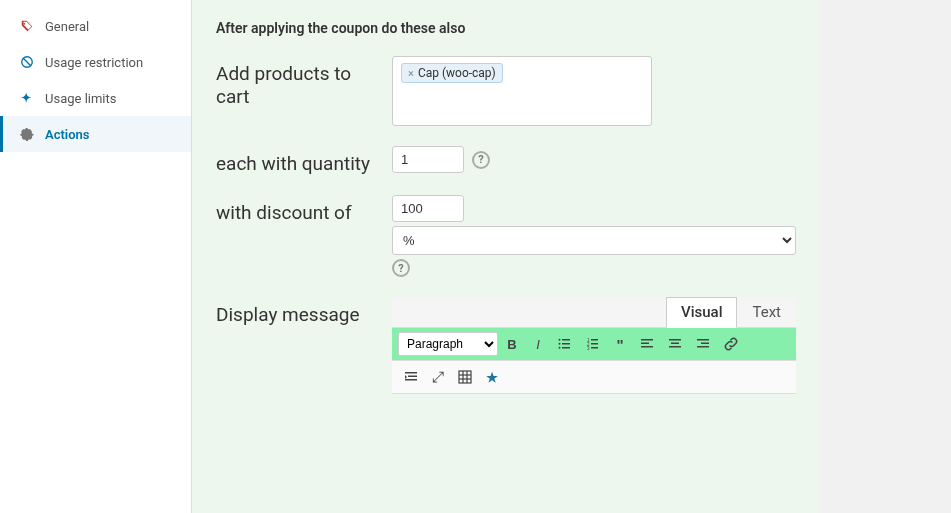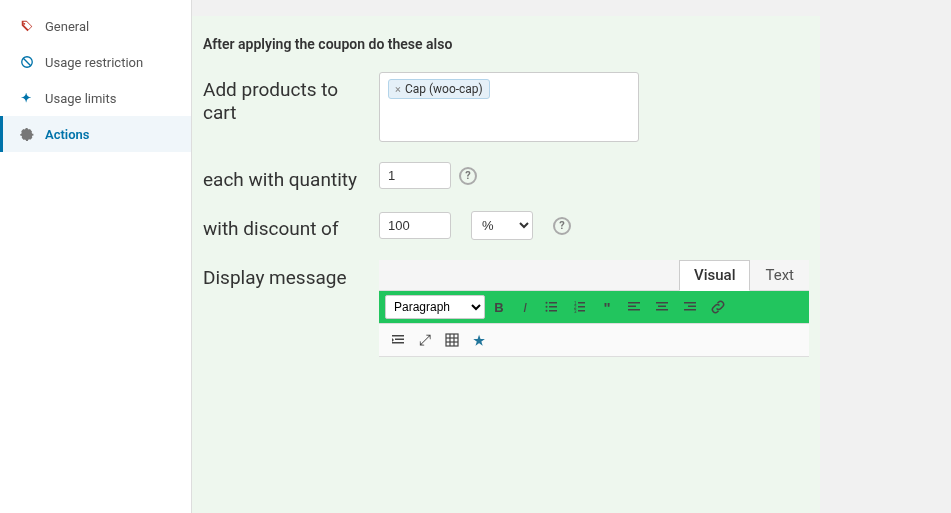--- a/index.html
+++ b/index.html
@@ -48,23 +48,22 @@
       font-size: 14px;
       flex-shrink: 0;
     }
     .sidebar-item .icon.red { color: #c0392b; }
     .sidebar-item .icon.blue { color: #0073aa; }
     .sidebar-item .icon.gear { color: #777; }
 
     
     .main {
       flex: 1;
-      padding: 20px 11px;
+      padding: 20px 24px;
       background: #eef7ee;
-      margin-top: 16px;
     }
     .section-title {
       font-size: 14px;
       font-weight: 600;
       color: #333;
       margin-bottom: 20px;
     }
     .form-row {
       display: flex;
       align-items: flex-start;
@@ -134,22 +133,22 @@
       align-items: center;
       justify-content: center;
       font-size: 11px;
       color: #777;
       cursor: pointer;
       font-weight: bold;
     }
     
     .discount-row {
       display: flex;
-      align-items: center;
-      gap: 20px;
+      gap: 4px;
+      flex-direction: column;
     }
     .select-sm {
       border: 1px solid #ccc;
       border-radius: 3px;
       padding: 5px 6px;
       font-size: 13px;
       background: #fff;
       color: #333;
       cursor: pointer;
     }
@@ -177,21 +176,21 @@
       color: #333;
       font-weight: 500;
     }
     .editor-toolbar {
       display: flex;
       align-items: center;
       flex-wrap: wrap;
       gap: 2px;
       padding: 4px 6px;
       border-bottom: 1px solid #ddd;
-      background: #22c55e;
+      background: #86efac;
     }
     .toolbar-select {
       border: 1px solid #ccc;
       border-radius: 2px;
       padding: 3px 4px;
       font-size: 12px;
       background: #fff;
       cursor: pointer;
       min-width: 100px;
     }

